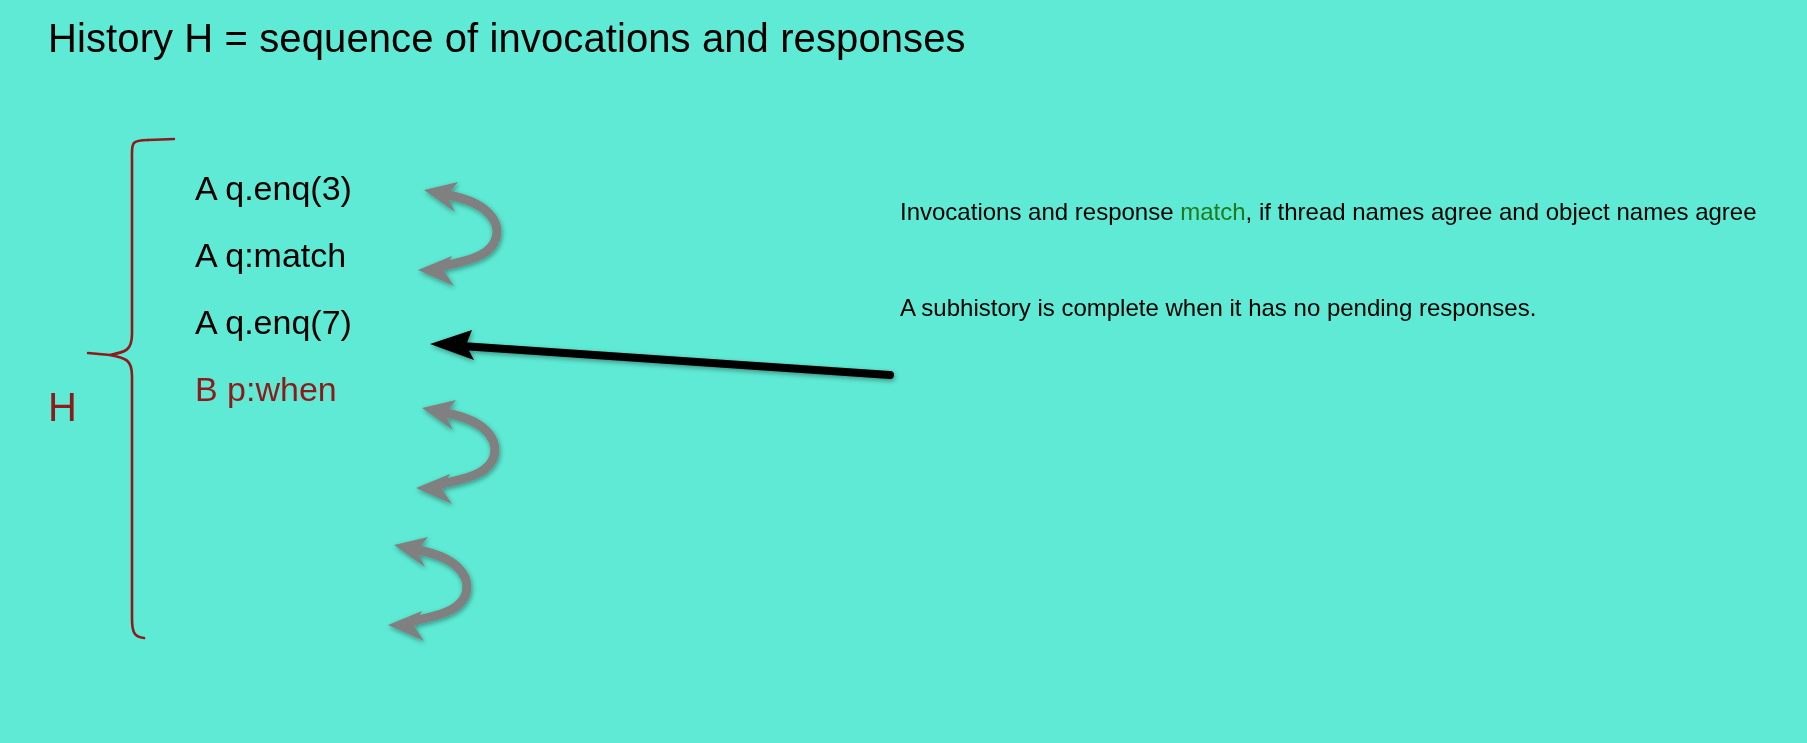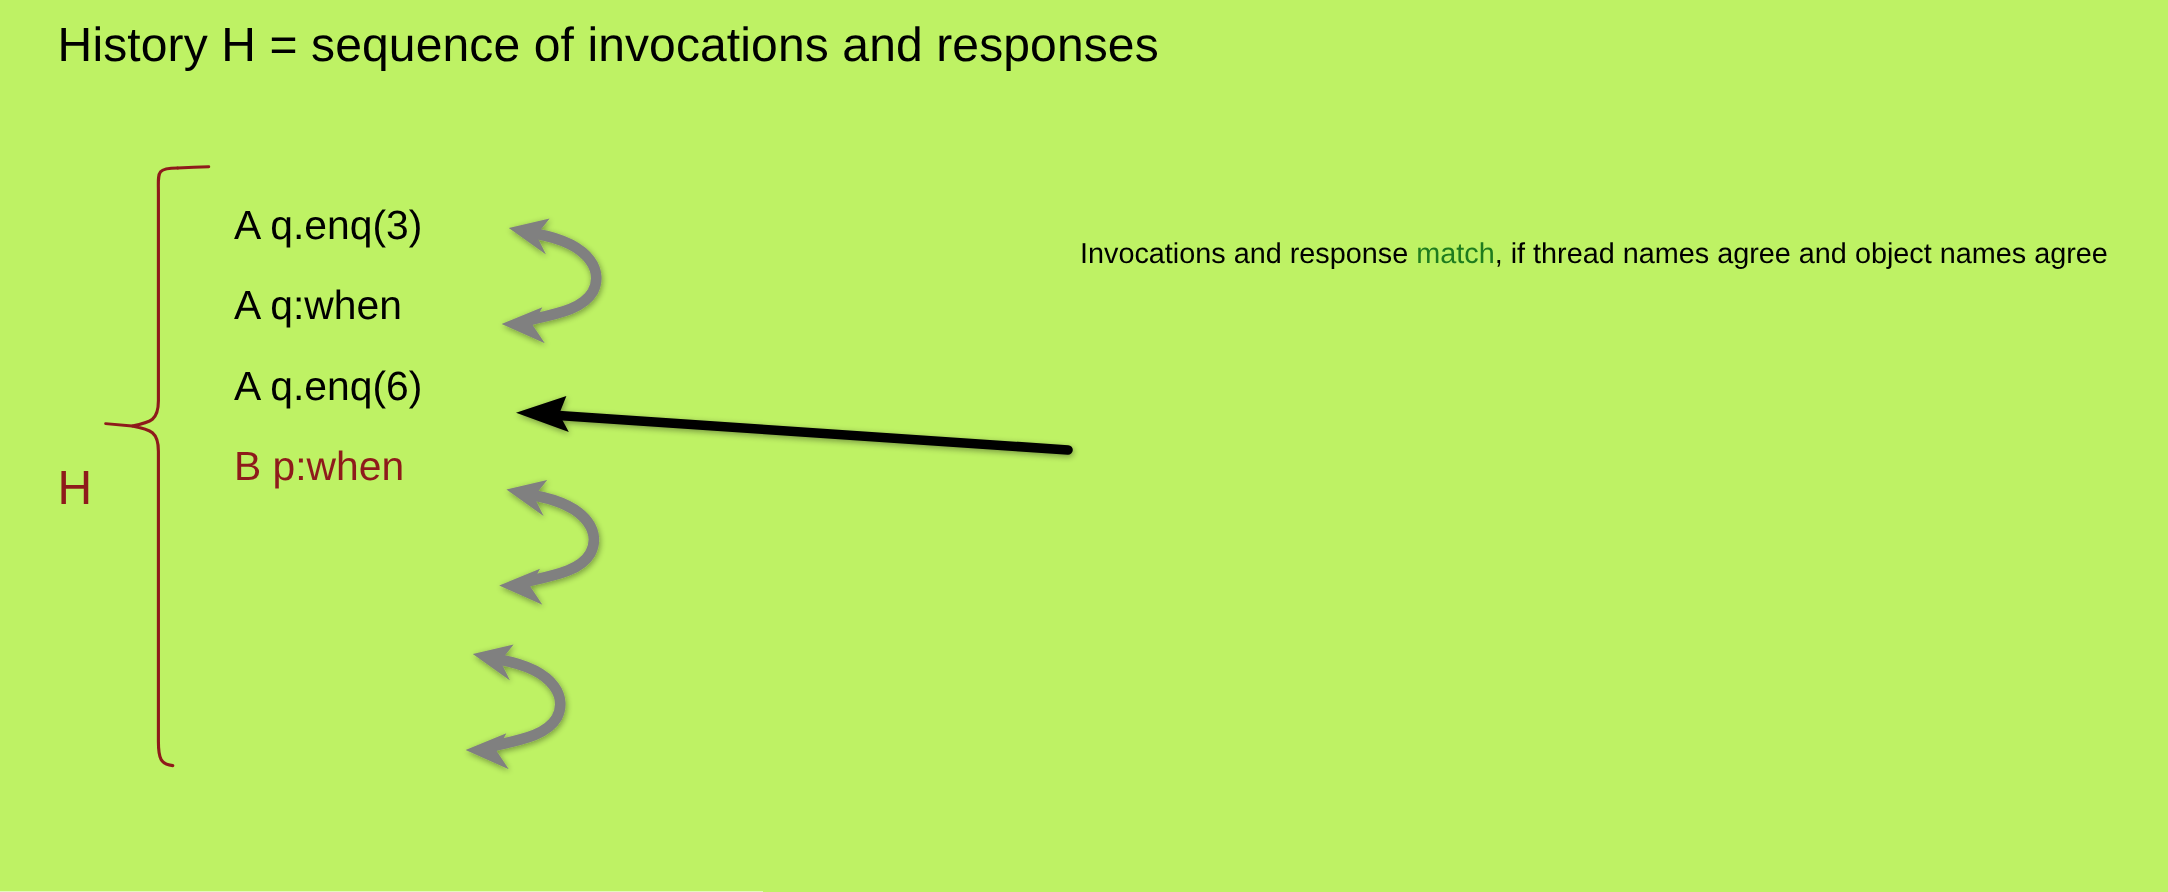--- a/index.html
+++ b/index.html
@@ -9,21 +9,21 @@
     background: #ffffff;
   }
   body {
     font-family: "Liberation Sans", sans-serif;
     color: #000000;
   }
   #slide {
     position: relative;
     width: 1807px;
     height: 743px;
-    background: #bef264;
+    background: #5eead4;
     overflow: hidden;
   }
 
   
   #title {
     position: absolute;
     left: 48px;
     top: 14px;
     font-size: 40px;
     line-height: 48px;
@@ -109,22 +109,22 @@
              C 46 216, 40 218, 24 221
              C 40 224, 46 226, 46 242
              L 46 484
              C 46 498, 48 503, 58 504" fill="none" stroke="#8E1B1B" stroke-width="2.6" stroke-linecap="round"></path>
     <path d="M 24 221 L 2 219" fill="none" stroke="#8E1B1B" stroke-width="2.4" stroke-linecap="round"></path>
     <path d="M 62 6 C 74 5.4, 80 5.2, 88 5" fill="none" stroke="#8E1B1B" stroke-width="2.4" stroke-linecap="round"></path>
   </svg>
 
   <div id="history-list">
     <div class="history-line thread-a">A q.enq(3)</div>
-    <div class="history-line thread-a">A q:when</div>
-    <div class="history-line thread-a">A q.enq(6)</div>
+    <div class="history-line thread-a">A q:match</div>
+    <div class="history-line thread-a">A q.enq(7)</div>
     <div class="history-line thread-b">B p:when</div>
   </div>
 
   <svg id="arrow-layer" viewBox="0 0 1807 743" aria-hidden="true">
     <defs>
       <filter id="softshadow" x="-40%" y="-60%" width="190%" height="230%">
         <feGaussianBlur in="SourceAlpha" stdDeviation="2.6" result="b"></feGaussianBlur>
         <feOffset in="b" dx="1" dy="2" result="o"></feOffset>
         <feComponentTransfer in="o" result="s">
           <feFuncA type="linear" slope="0.38"></feFuncA>
@@ -155,15 +155,16 @@
     </g>
 
     <g filter="url(#softshadow)">
       <path d="M 890 375 L 447 345" fill="none" stroke="#000000" stroke-width="8" stroke-linecap="round"></path>
       <path d="M 430 344 L 472 330 L 466 345 L 474 360 Z" fill="#000000"></path>
     </g>
   </svg>
 
   <div id="notes">
     <p class="note-para"><span>Invocations and response </span><span class="hl-match">match</span><span>, if thread names agree and object names agree</span></p>
+    <p class="note-para">A subhistory is complete when it has no pending responses.</p>
   </div>
 
 </div>
 
 </body></html>

